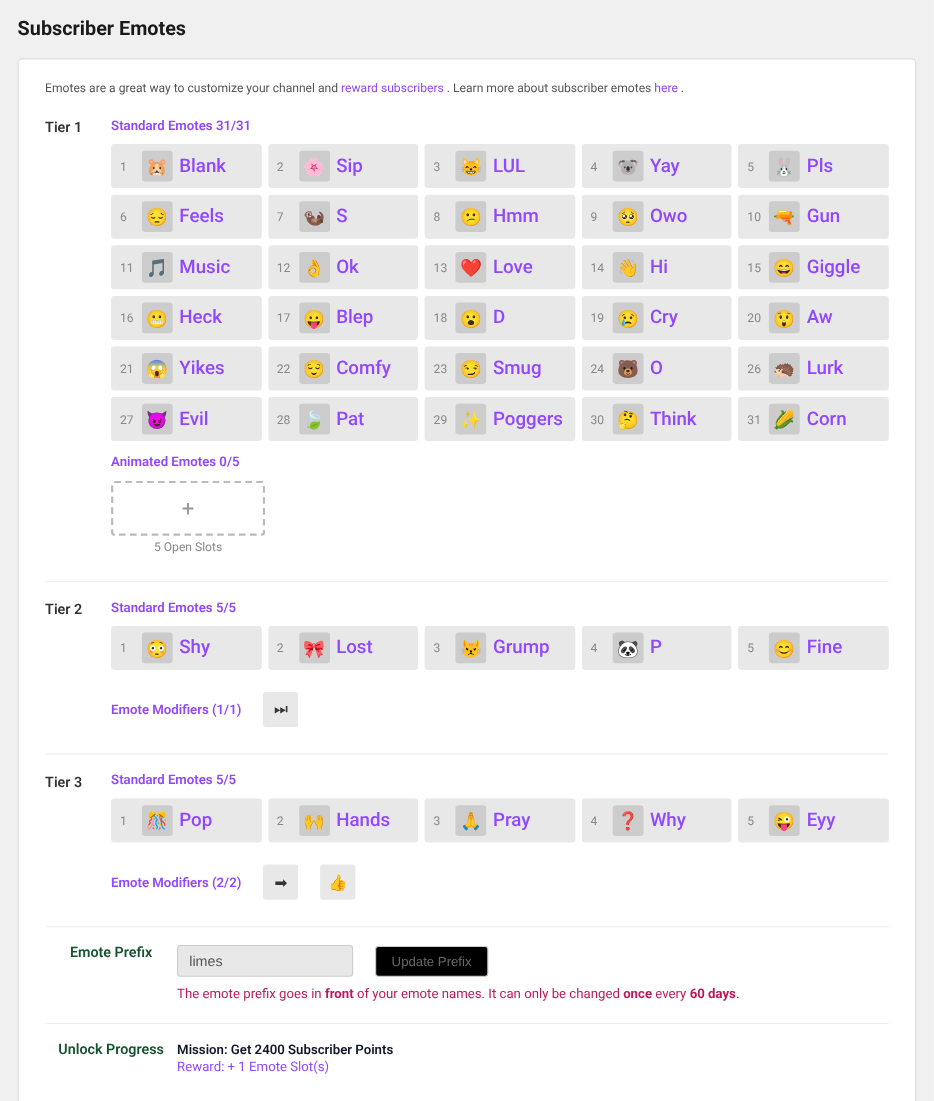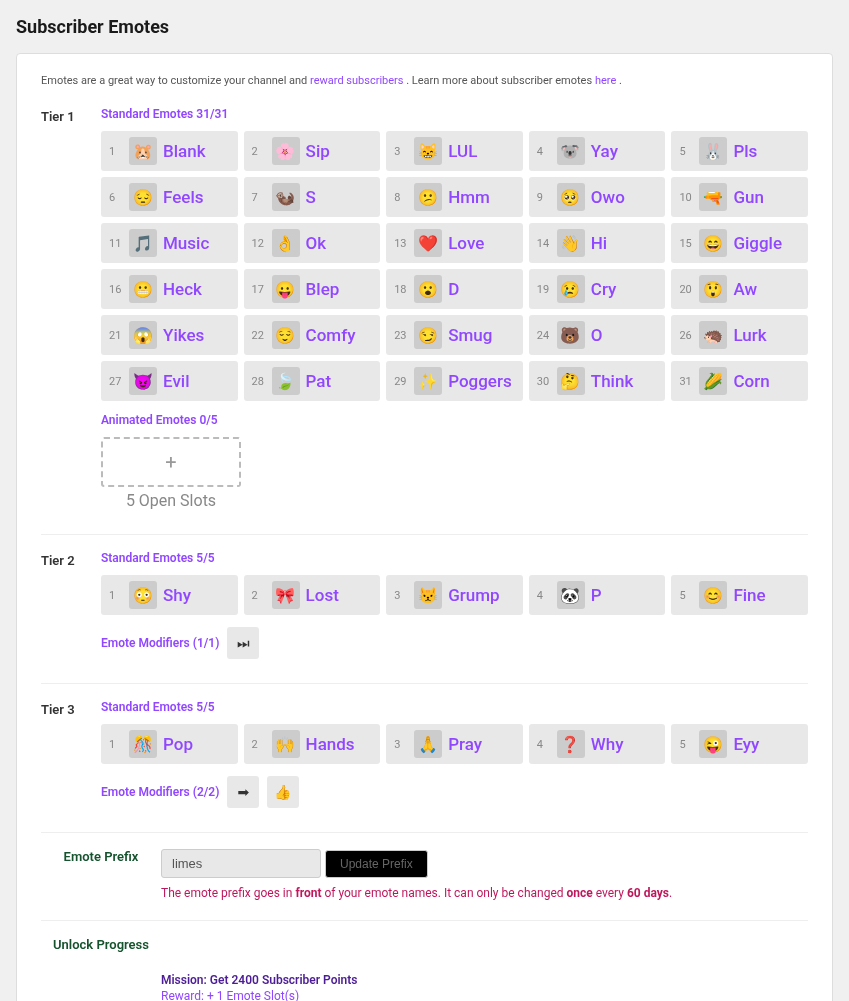--- a/index.html
+++ b/index.html
@@ -103,30 +103,30 @@
       display: flex;
       flex-direction: column;
       align-items: center;
       justify-content: center;
       cursor: pointer;
       font-size: 20px;
       color: #999;
       margin-bottom: 4px;
     }
     .open-slots-label {
-      font-size: 16px;
+      font-size: 11px;
       color: #888;
       text-align: center;
       width: 140px;
     }
     .emote-modifiers {
-      margin-top: 4px;
+      margin-top: 20px;
       display: flex;
       align-items: center;
-      gap: 8px;
+      gap: 20px;
     }
     .modifier-label {
       font-size: 12px;
       color: #9147ff;
       font-weight: 600;
     }
     .modifier-icon {
       width: 32px;
       height: 32px;
       background: #e8e8e8;
@@ -135,21 +135,21 @@
       align-items: center;
       justify-content: center;
       font-size: 14px;
       cursor: pointer;
     }
     .emote-prefix-section {
       margin-bottom: 20px;
     }
     .prefix-row {
       display: flex;
-      gap: 4px;
+      gap: 20px;
       align-items: center;
       margin-bottom: 8px;
     }
     .prefix-input {
       background: #e8e8e8;
       border: 1px solid #ccc;
       border-radius: 3px;
       padding: 6px 10px;
       font-size: 13px;
       width: 160px;
@@ -183,24 +183,23 @@
       font-size: 13px;
       font-weight: 600;
       color: #14532d;
       text-align: center;
     }
     .unlock-content {
       flex: 1;
     }
     .mission-text {
       font-size: 12px;
-      color: #4c1d95;
+      color: #0f172a;
       font-weight: 600;
       margin-bottom: 2px;
-      margin-top: 36px;
     }
     .reward-text {
       font-size: 12px;
       color: #9147ff;
       margin-bottom: 8px;
     }
     .divider {
       border: none;
       border-top: 1px solid #eee;
       margin: 16px 0;

